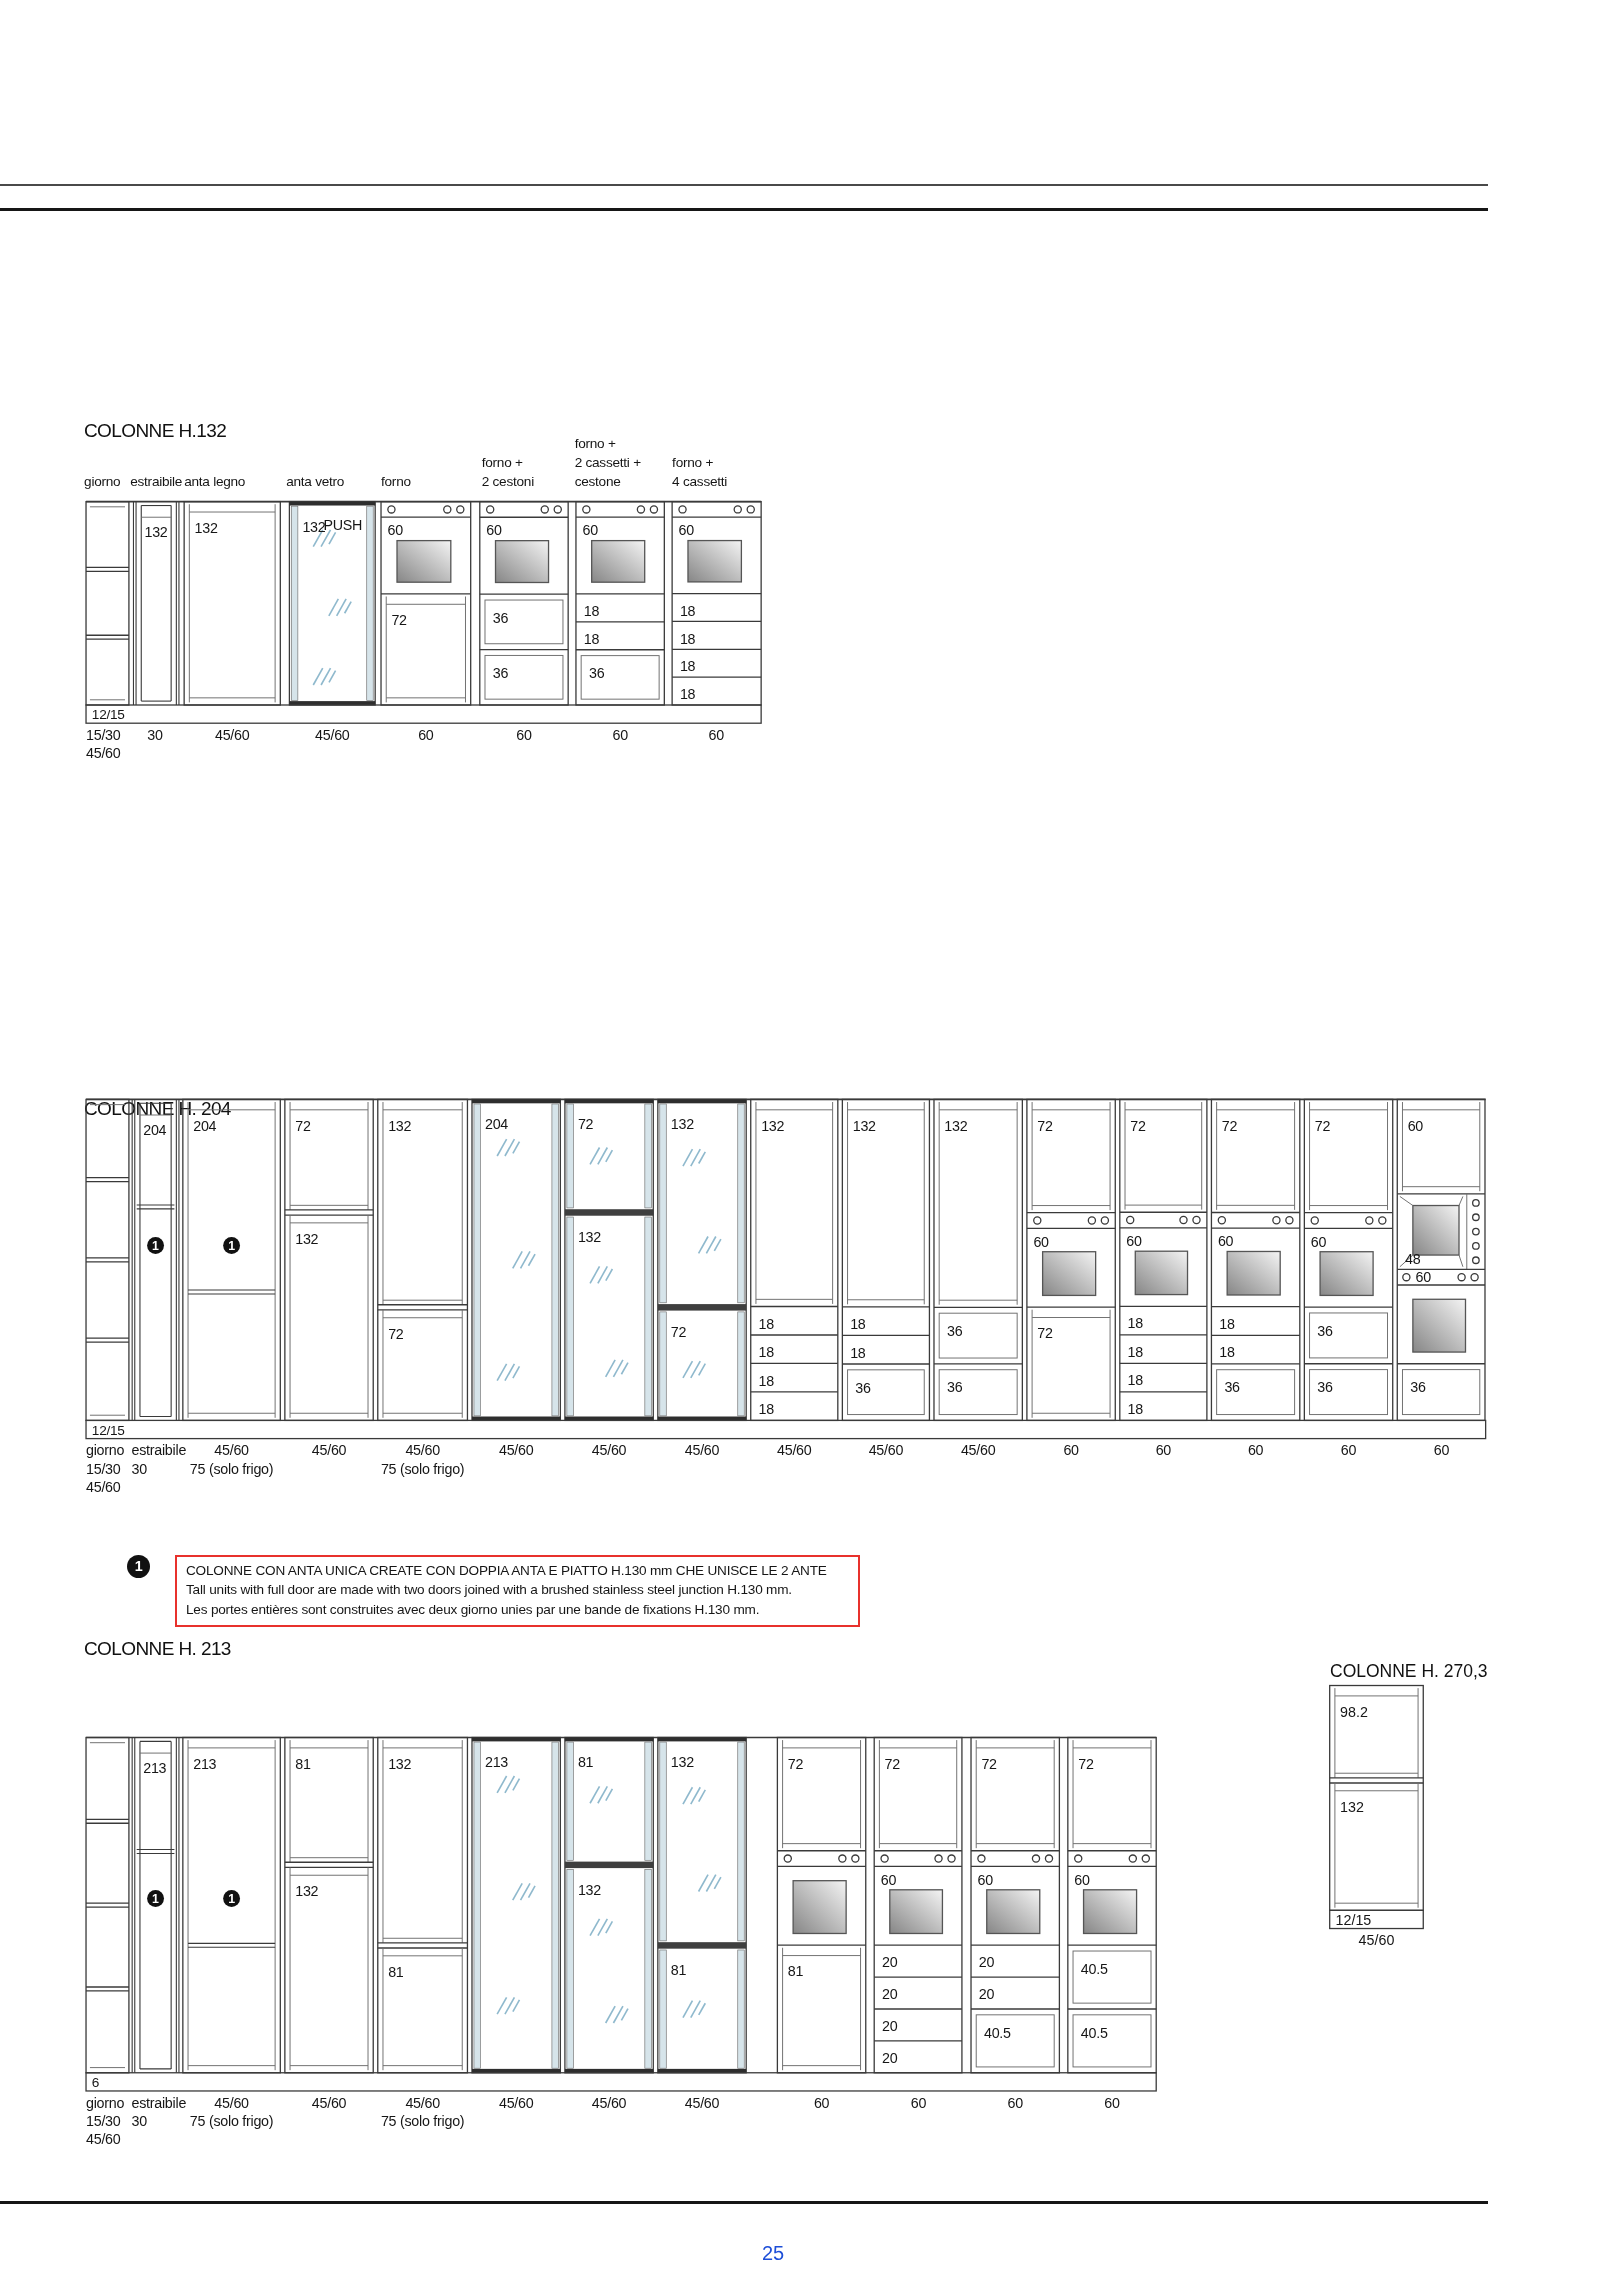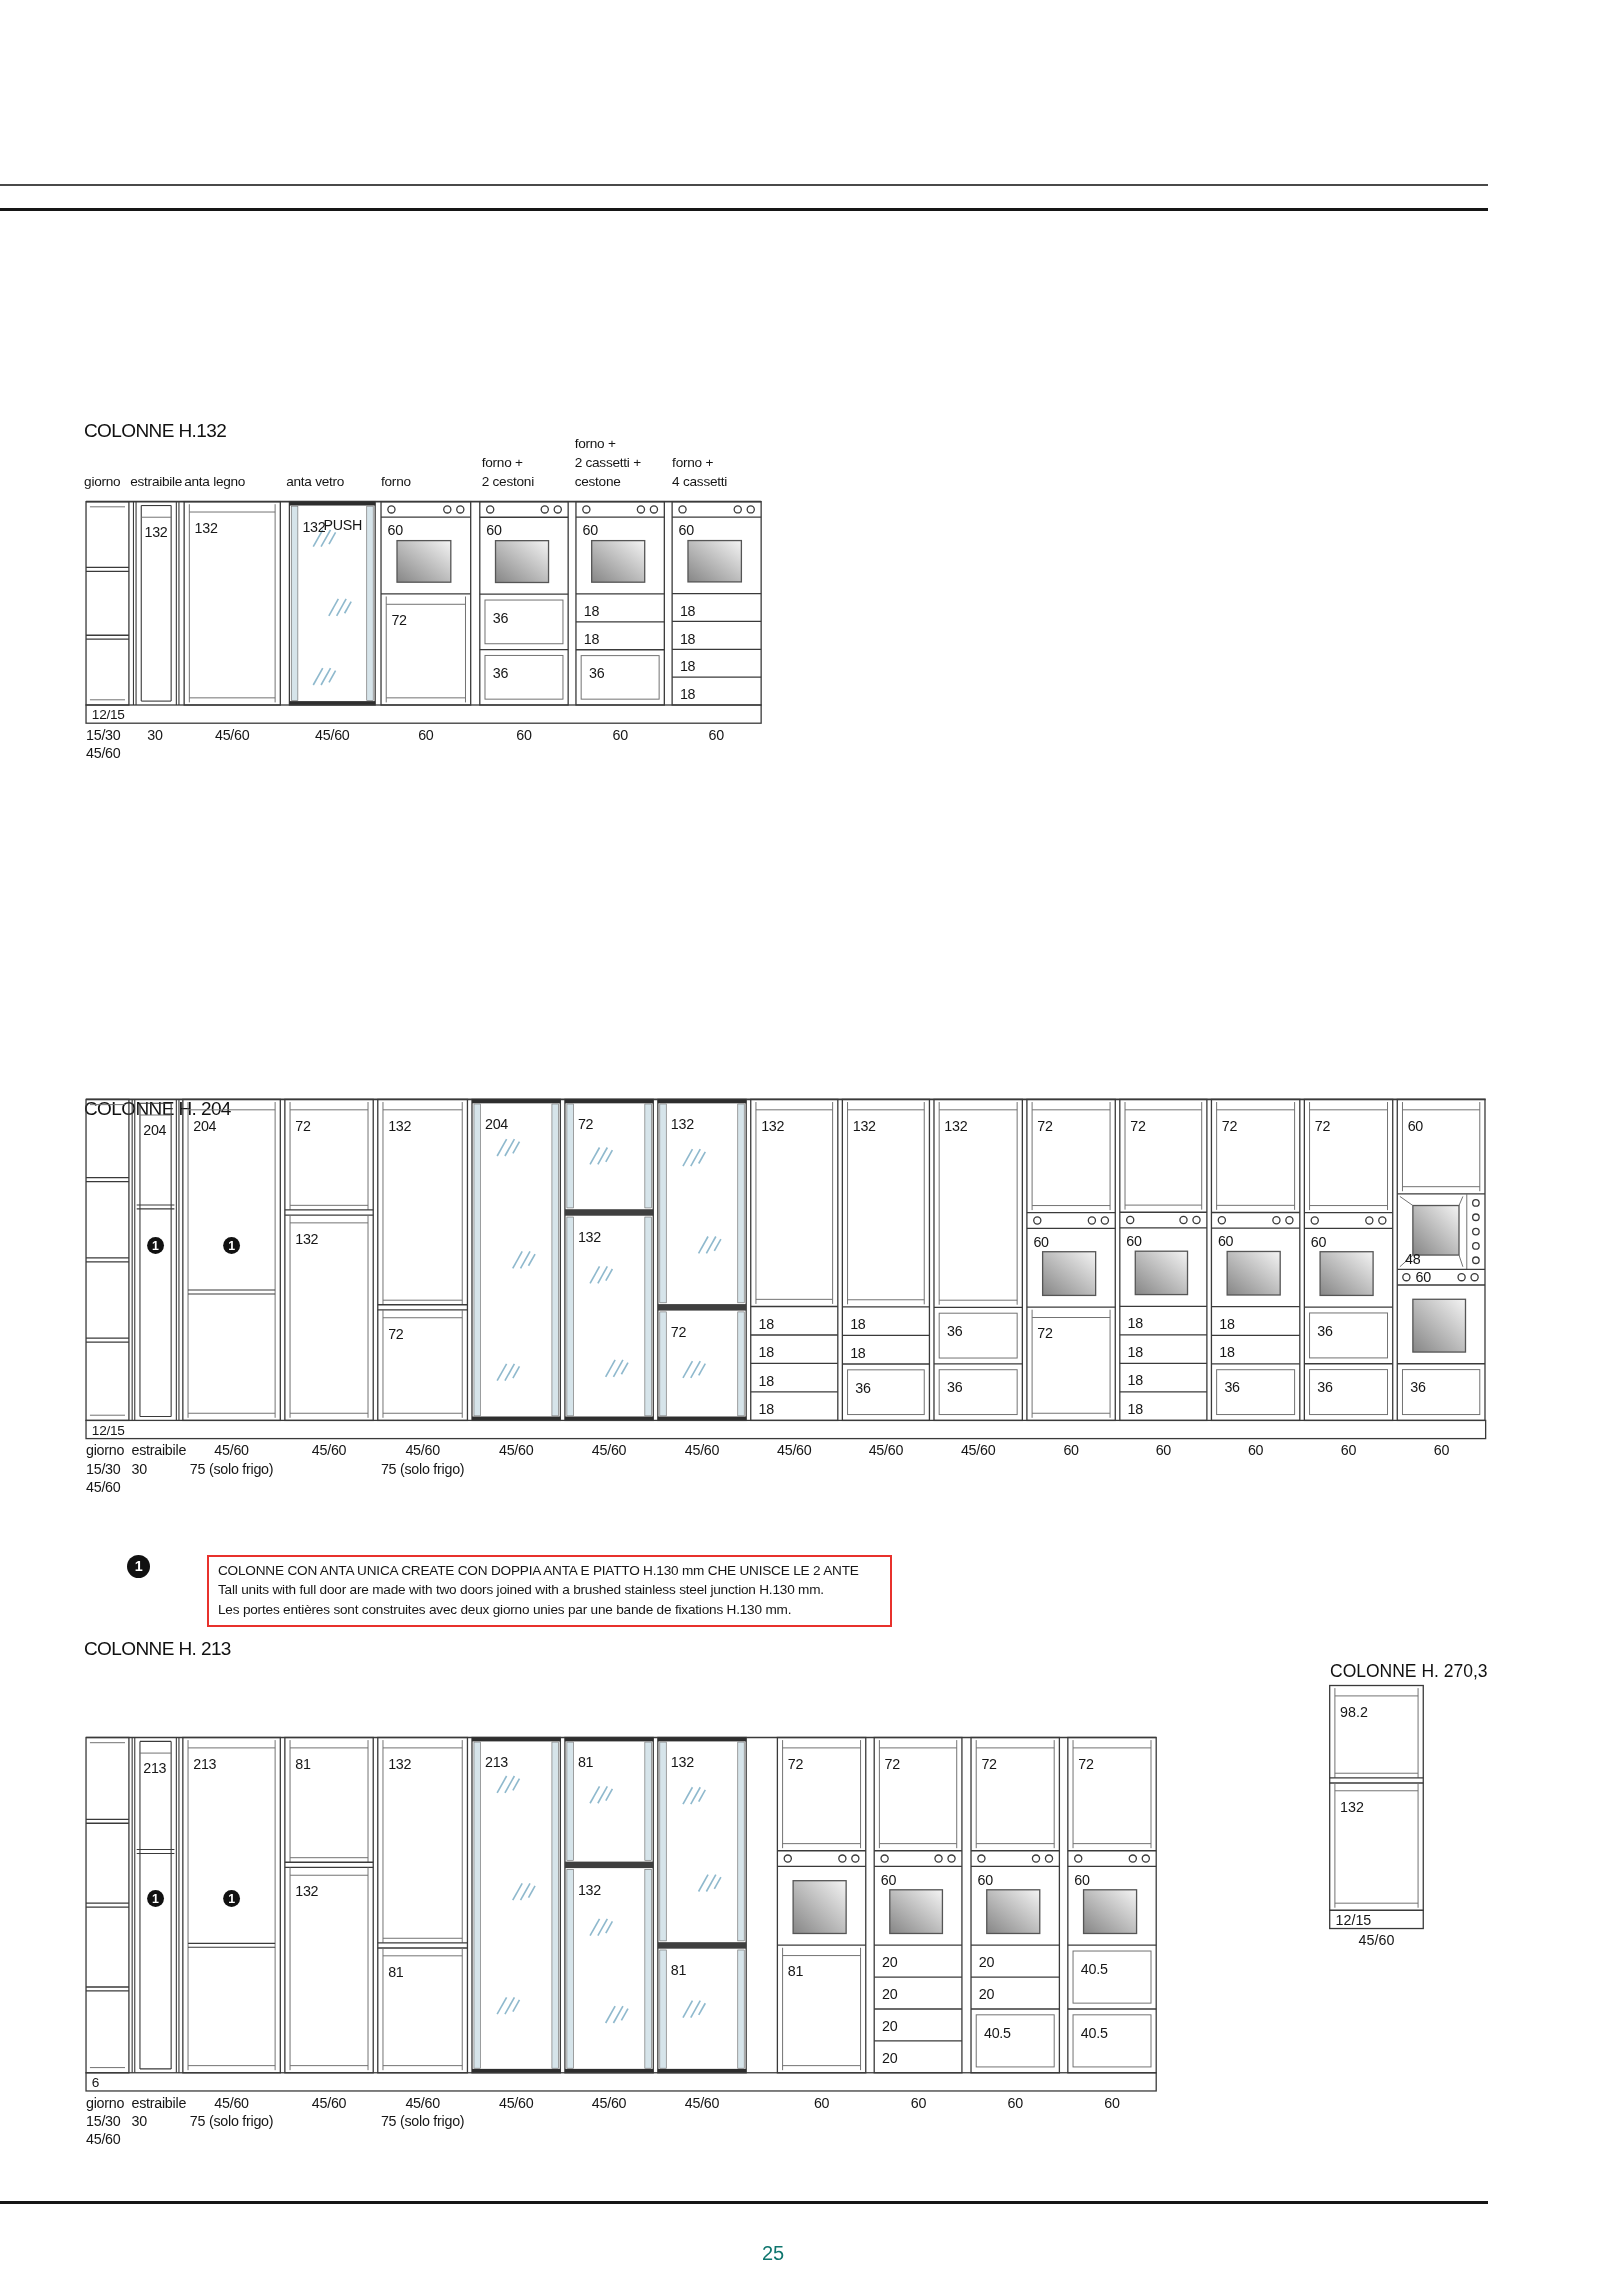--- a/index.html
+++ b/index.html
@@ -16,38 +16,38 @@
   .toplab{font-size:21px;letter-spacing:-0.4px;}
   .strip{font-size:21px;letter-spacing:-0.4px;}
   .mk{font-size:19px;font-weight:bold;fill:#ffffff;text-anchor:middle;}
   .note-box{position:absolute;left:175px;top:1555px;width:672px;height:64px;
             border:2.6px solid #e8312c;padding:3.9px 0 0 9px;}
   .note-line{font-size:13.6px;line-height:19.5px;letter-spacing:-0.2px;white-space:nowrap;}
   .note-marker{position:absolute;left:127px;top:1555px;width:23.4px;height:23.4px;border-radius:50%;
                background:#111;color:#fff;font-size:14.3px;font-weight:bold;
                text-align:center;line-height:23.4px;}
   .page-num{position:absolute;left:734px;top:2242px;width:78px;text-align:center;
-            font-size:20px;color:#0f766e;}
+            font-size:20px;color:#1d4ed8;}
 </style>
 </head>
 <body>
 
 <div class="page">
 
   <div class="rule" style="top: 184px; height: 1.9px; background: rgb(74, 74, 74); width: 1488px;"></div>
   <div class="rule" style="top: 208px; height: 2.6px; background: rgb(22, 22, 22); width: 1488px;"></div>
   <div class="rule" style="top: 2201px; height: 2.6px; background: rgb(22, 22, 22); width: 1488px;"></div>
 
   <div class="sec-title" style="left:84px;top:420px;">COLONNE H.132</div>
   <div class="sec-title" style="left:84px;top:1098px;">COLONNE H. 204</div>
   <div class="sec-title" style="left:84px;top:1638px;">COLONNE H. 213</div>
   <div class="sec-title reg" style="left:1330px;top:1661px;">COLONNE H. 270,3</div>
 
   <div class="note-marker">1</div>
-  <div class="note-box" style="border-color: rgb(232, 49, 44); margin-left: 32px;">
+  <div class="note-box" style="border-color: rgb(232, 49, 44);">
     <div class="note-line">COLONNE CON ANTA UNICA CREATE CON DOPPIA ANTA E PIATTO H.130 mm CHE UNISCE LE 2 ANTE</div>
     <div class="note-line">Tall units with full door are made with two doors joined with a brushed stainless steel junction H.130 mm.</div>
     <div class="note-line">Les portes entières sont construites avec deux giorno unies par une bande de fixations H.130 mm.</div>
   </div>
 
   <div class="page-num">25</div>
 
   <svg id="drawing" width="1623" height="2295" viewBox="0 0 2497 3532">
       <defs>
         <linearGradient id="scr" x1="0" y1="1" x2="1" y2="0">

